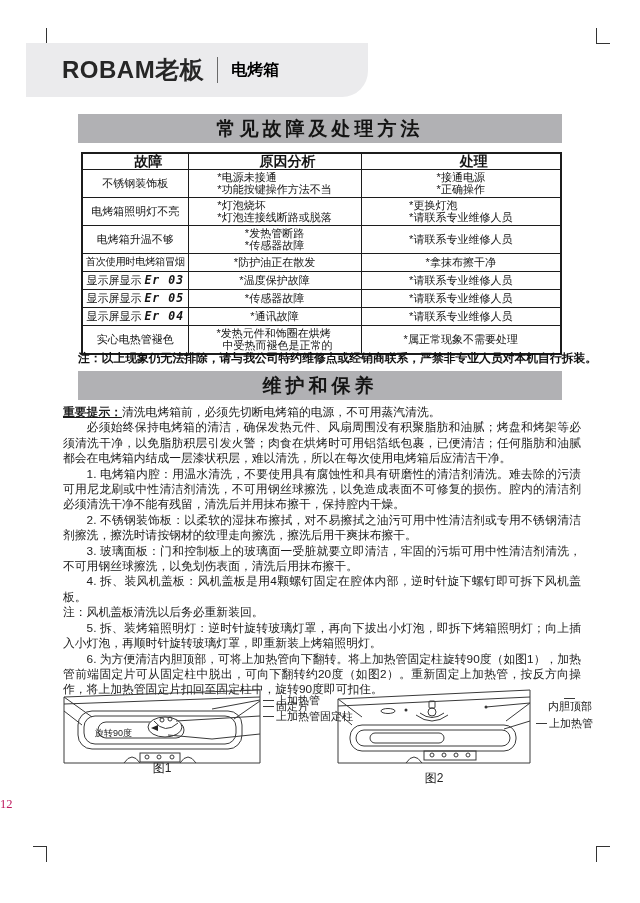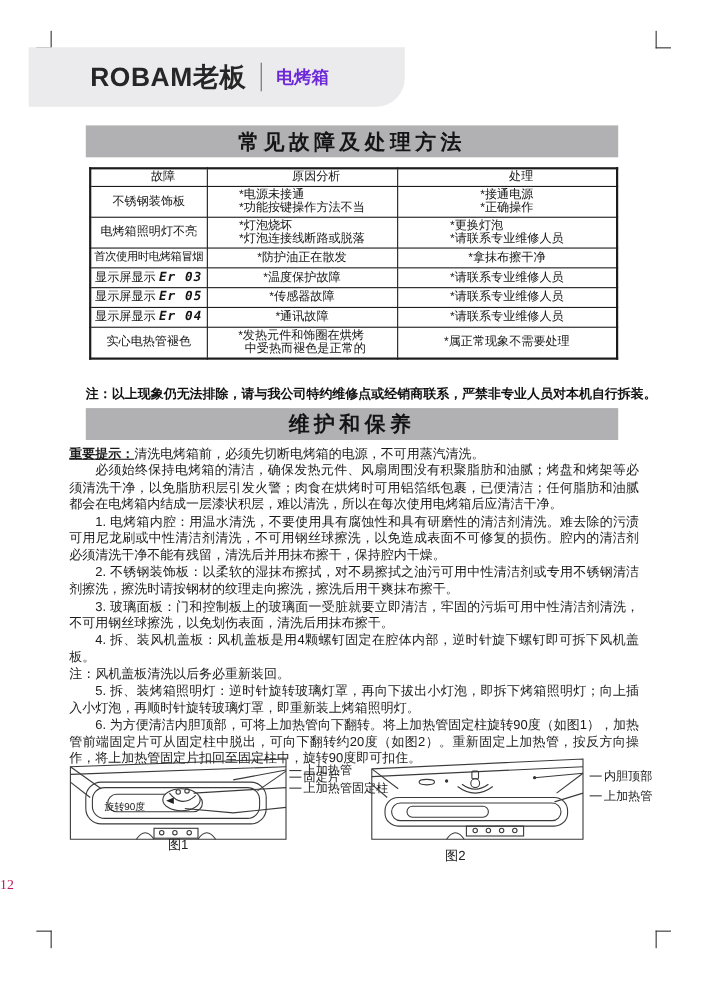--- a/index.html
+++ b/index.html
@@ -14,44 +14,44 @@
   .crop { position:absolute; width:14px; height:16px; }
   .crop.tl { left:33px; top:28px;  border-right:1.5px solid #333; border-bottom:1.5px solid #333; }
   .crop.tr { left:596px; top:28px; border-left:1.5px solid #333;  border-bottom:1.5px solid #333; }
   .crop.bl { left:33px; top:846px; border-right:1.5px solid #333; border-top:1.5px solid #333; }
   .crop.br { left:596px; top:846px;border-left:1.5px solid #333;  border-top:1.5px solid #333; }
 
   
   .header-band {
     position:absolute; left:26px; top:43px; width:342px; height:54px;
     background:#ebebed; border-radius:0 0 26px 0;
-    display:flex; align-items:center; padding-left:56px;
+    display:flex; align-items:center; padding-left:36px;
   }
   .brand { font-size:24px; font-weight:bold; color:#262626; letter-spacing:0.5px; white-space:nowrap; }
   .header-divider { width:1px; height:26px; background:#6a6a6a; margin:0 13px; }
-  .product { font-size:16px; font-weight:bold; color:#6d28d9; white-space:nowrap; }
+  .product { font-size:16px; font-weight:bold; color:#000000; white-space:nowrap; }
 
   
   .banner {
     position:absolute; left:78px; width:484px; height:29px;
     background:#b1b1b4; display:flex; align-items:center; justify-content:center;
     font-size:19px; font-weight:bold; color:#141414; letter-spacing:4px;
   }
   .banner1 { top:114px; }
   .banner2 { top:371px; }
 
   
   table.fault {
     position:absolute; left:81px; top:152px; width:479px;
     border-collapse:collapse; table-layout:fixed;
     font-size:11px; line-height:12.5px; color:#141414;
   }
   table.fault th, table.fault td { border:1px solid #1c1c1c; padding:1px 2px; }
   table.fault { border:2px solid #1c1c1c; }
-  table.fault th { font-size:11px; font-weight:normal; text-align:center; height:16px;padding-left:28px; }
+  table.fault th { font-size:14px; font-weight:bold; text-align:center; height:16px;padding-left:28px; }
   td.c1 { text-align:center; }
   td.c2, td.c3 { text-align:center;margin-left:12px; }
   .cb { display:inline-block; text-align:left; vertical-align:middle; }
   .cont { padding-left:6px; }
   tr.h27 { height:27px; } tr.h18 { height:18px; } tr.h25 { height:25px; }
   .tight { font-size:10.3px; letter-spacing:-0.4px; }
   .seg {
     font-family:"DejaVu Sans Mono","Liberation Mono",monospace;
     font-style:italic; font-weight:bold; font-size:11.5px; letter-spacing:1px; margin-left:3px;
   }
@@ -74,21 +74,21 @@
 
   
   .figure-svg { position:absolute; }
   .fig1-svg { left:62px;  top:687px; }
   .fig2-svg { left:336px; top:687px; }
   .fig-caption {
     position:absolute; width:200px; text-align:center;
     font-size:12px; color:#222;
   }
   .fig1-caption { left:62px; top:760px; }
-  .fig2-caption { left:316px; top:770px; width:196px; }
+  .fig2-caption { left:336px; top:770px; width:196px; }
   .fig-label {
     position:absolute; display:flex; align-items:center;
     font-size:11px; color:#1a1a1a; white-space:nowrap; height:13px;justify-content:center;
   }
   .fig-label .leader { width:11px; height:1px; background:#3a3a3a; margin-right:2px; flex:none; }
 
   .page-number {
     position:absolute; left:0; right:0; top:797px; 
     font-size:12.5px; color:#be185d;font-family:Liberation Serif, serif;
   }
@@ -133,20 +133,28 @@
         <div>*接通电源</div>
         <div>*正确操作</div></div></td>
     </tr>
     <tr class="h27">
       <td class="c1">电烤箱照明灯不亮</td>
       <td class="c2"><div class="cb">
         <div>*灯泡烧坏</div>
         <div>*灯泡连接线断路或脱落</div></div></td>
       <td class="c3"><div class="cb">
         <div>*更换灯泡</div>
+        <div>*请联系专业维修人员</div></div></td>
+    </tr>
+    <tr class="h27">
+      <td class="c1">电烤箱升温不够</td>
+      <td class="c2"><div class="cb">
+        <div>*发热管断路</div>
+        <div>*传感器故障</div></div></td>
+      <td class="c3"><div class="cb">
         <div>*请联系专业维修人员</div></div></td>
     </tr>
     <tr class="h18">
       <td class="c1 tight">首次使用时电烤箱冒烟</td>
       <td class="c2"><div class="cb">
         <div>*防护油正在散发</div></div></td>
       <td class="c3"><div class="cb">
         <div>*拿抹布擦干净</div></div></td>
     </tr>
     <tr class="h18">
@@ -258,21 +266,21 @@
       <rect x="88" y="64" width="52" height="9"></rect>
       <circle cx="96" cy="68" r="2"></circle>
         <circle cx="108" cy="68" r="2"></circle>
         <circle cx="120" cy="68" r="2"></circle>
         <circle cx="132" cy="68" r="2"></circle>
       <circle cx="150" cy="20" r="1.5" fill="#333" stroke="none"></circle>
       <path d="M150,20 L194,16"></path>
       <path d="M168,42 L194,34"></path>
     </g>
   </svg>
-  <div class="fig-label" style="left:536px; top:699px;">
+  <div class="fig-label" style="left:548px; top:699px;flex-direction:column;">
       <span class="leader"></span>
       <span>内胆顶部</span>
     </div>
   <div class="fig-label" style="left:536px; top:717px;">
       <span class="leader"></span>
       <span>上加热管</span>
     </div>
   <div class="fig-caption fig2-caption">图2</div>
 
   <div class="page-number">12</div>

